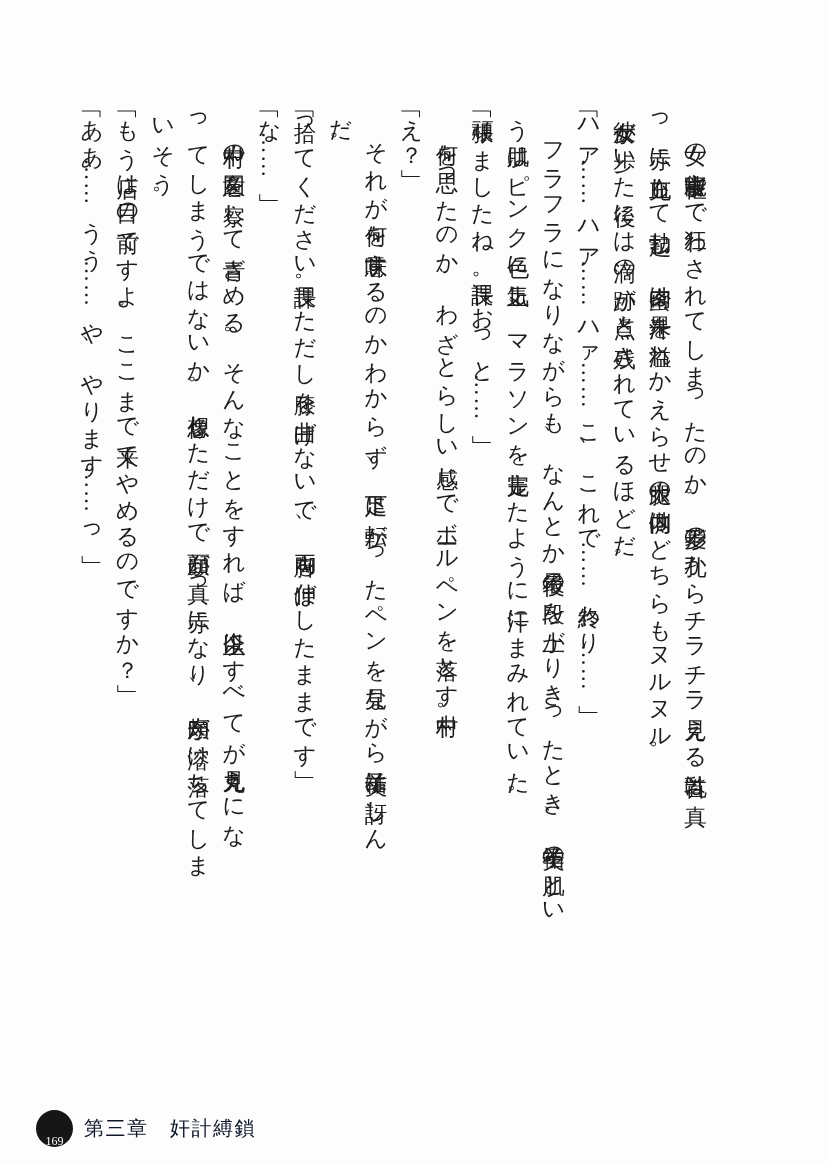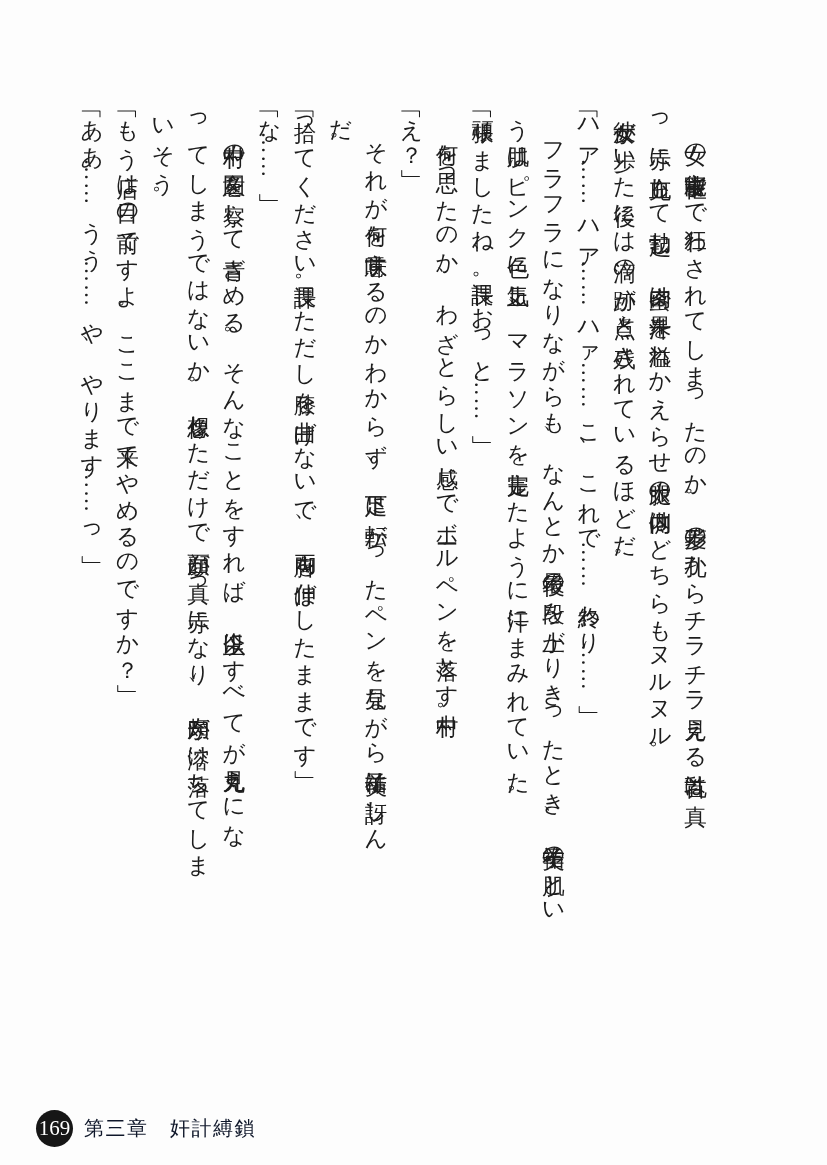--- a/index.html
+++ b/index.html
@@ -48,23 +48,23 @@
     align-items: center;
     gap: 11px;
   }
   .page-number-badge {
     width: 37px;
     height: 37px;
     border-radius: 50%;
     background: #161616;
     color: #ffffff;
     display: flex;
-    align-items: center;
+    align-items: flex-end;
     justify-content: center;
-    font-size: 21px;
+    font-size: 12px;
     line-height: 1;
   }
   .chapter-title {
     font-size: 20px;
     letter-spacing: 1.5px;
     color: #0f172a;
     white-space: pre;
   }
 </style>
 </head>

